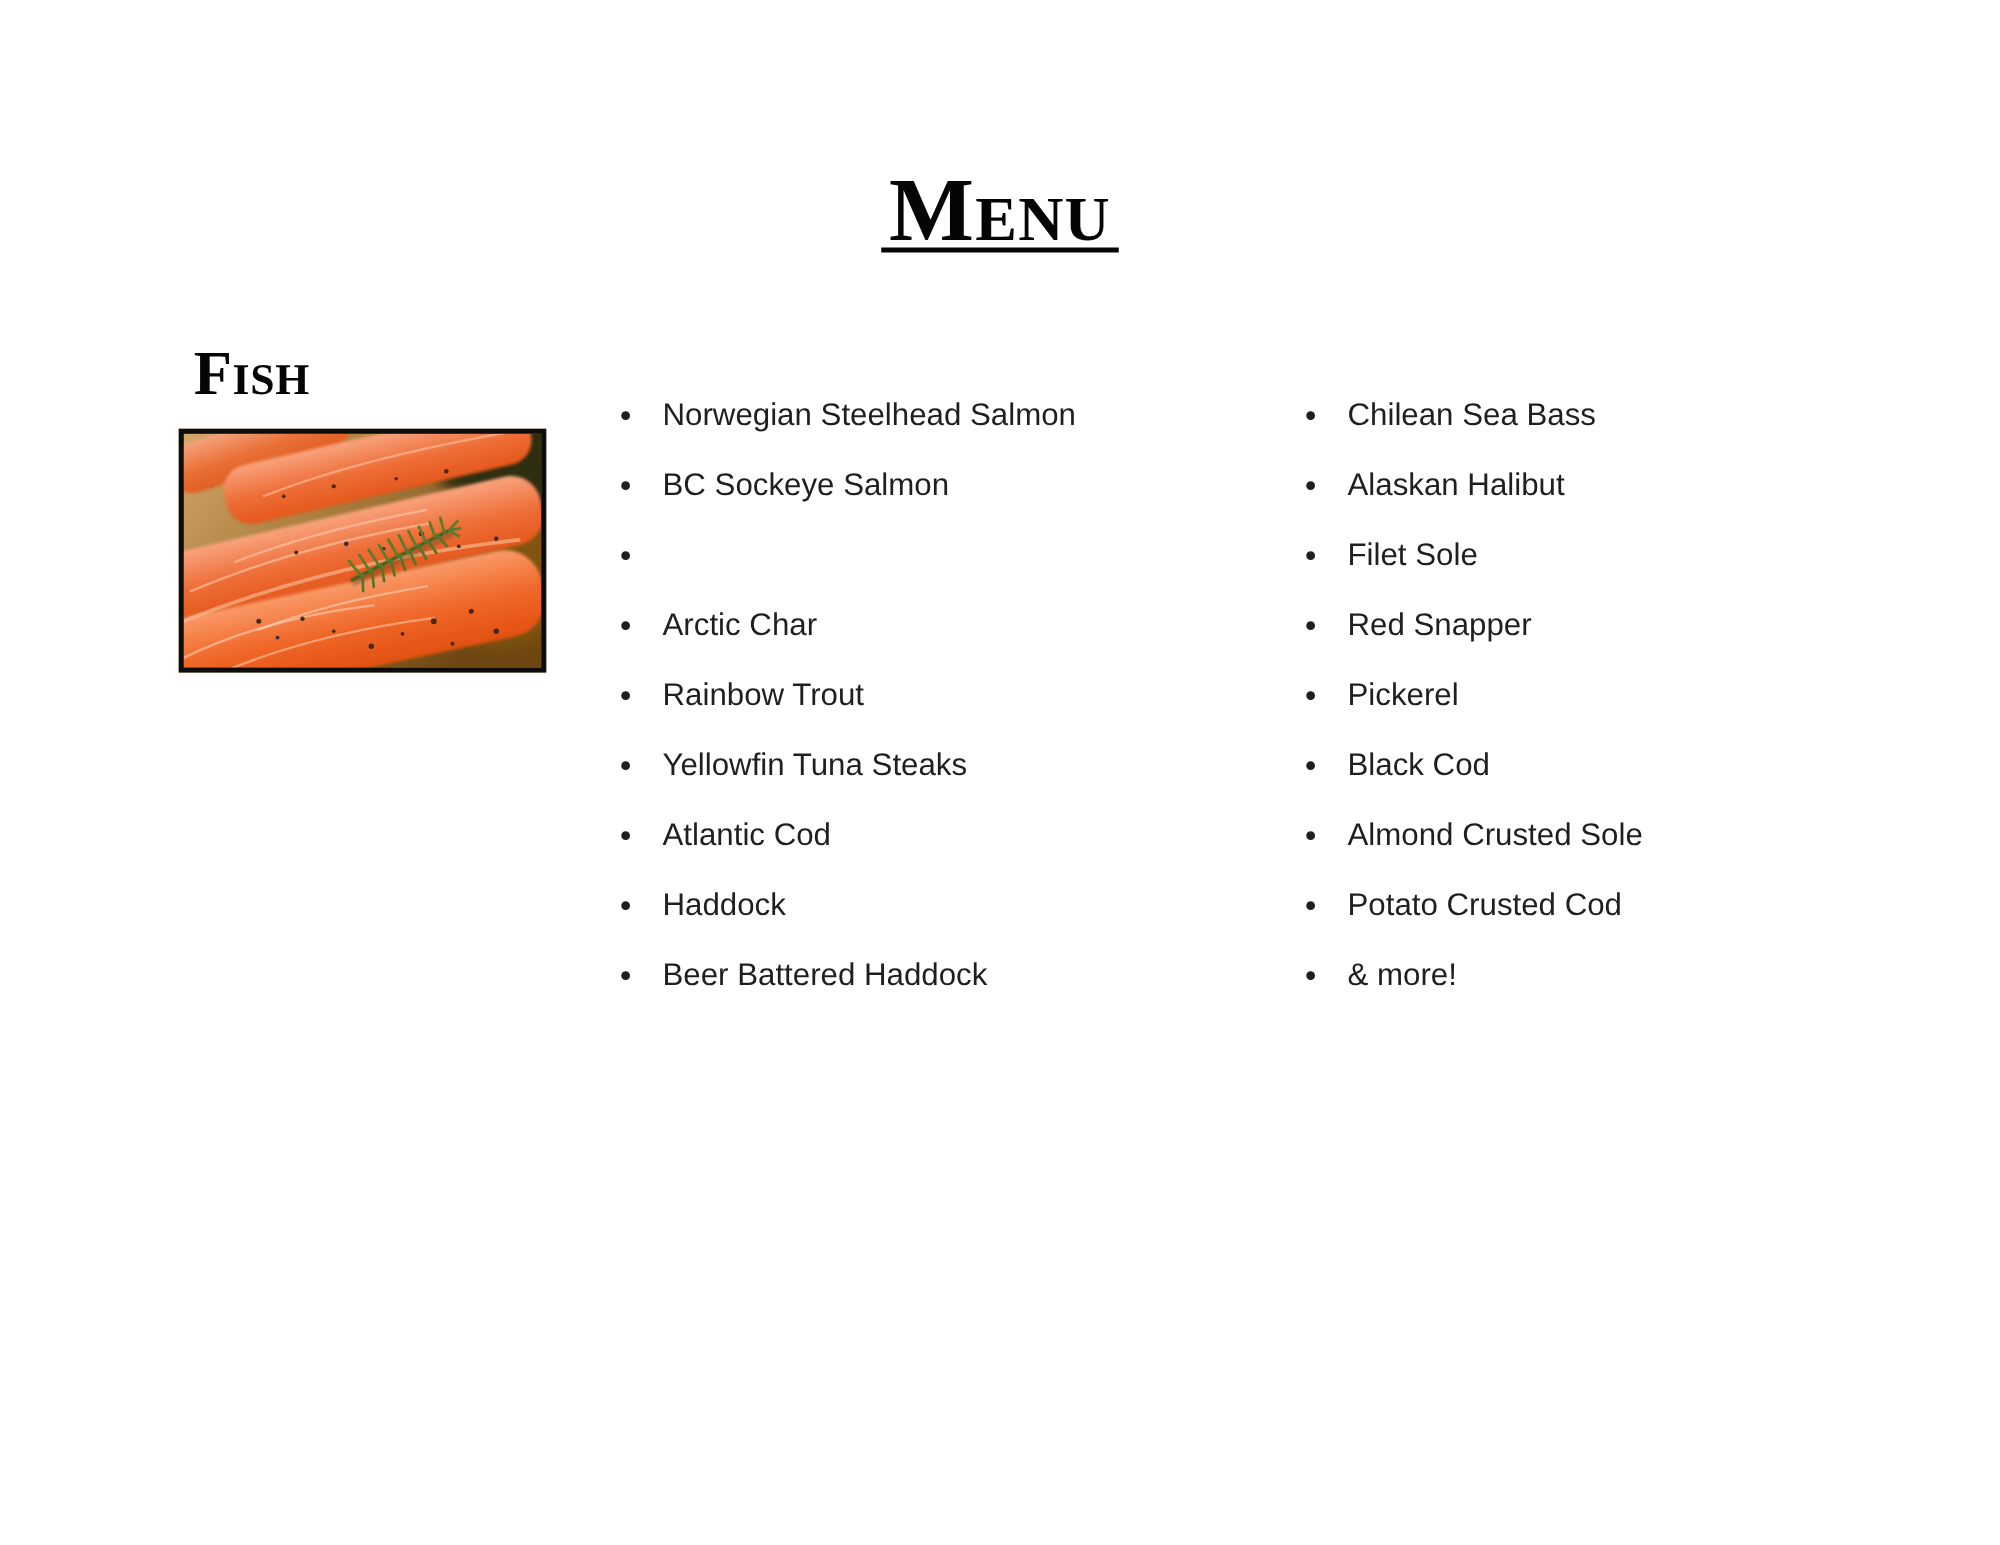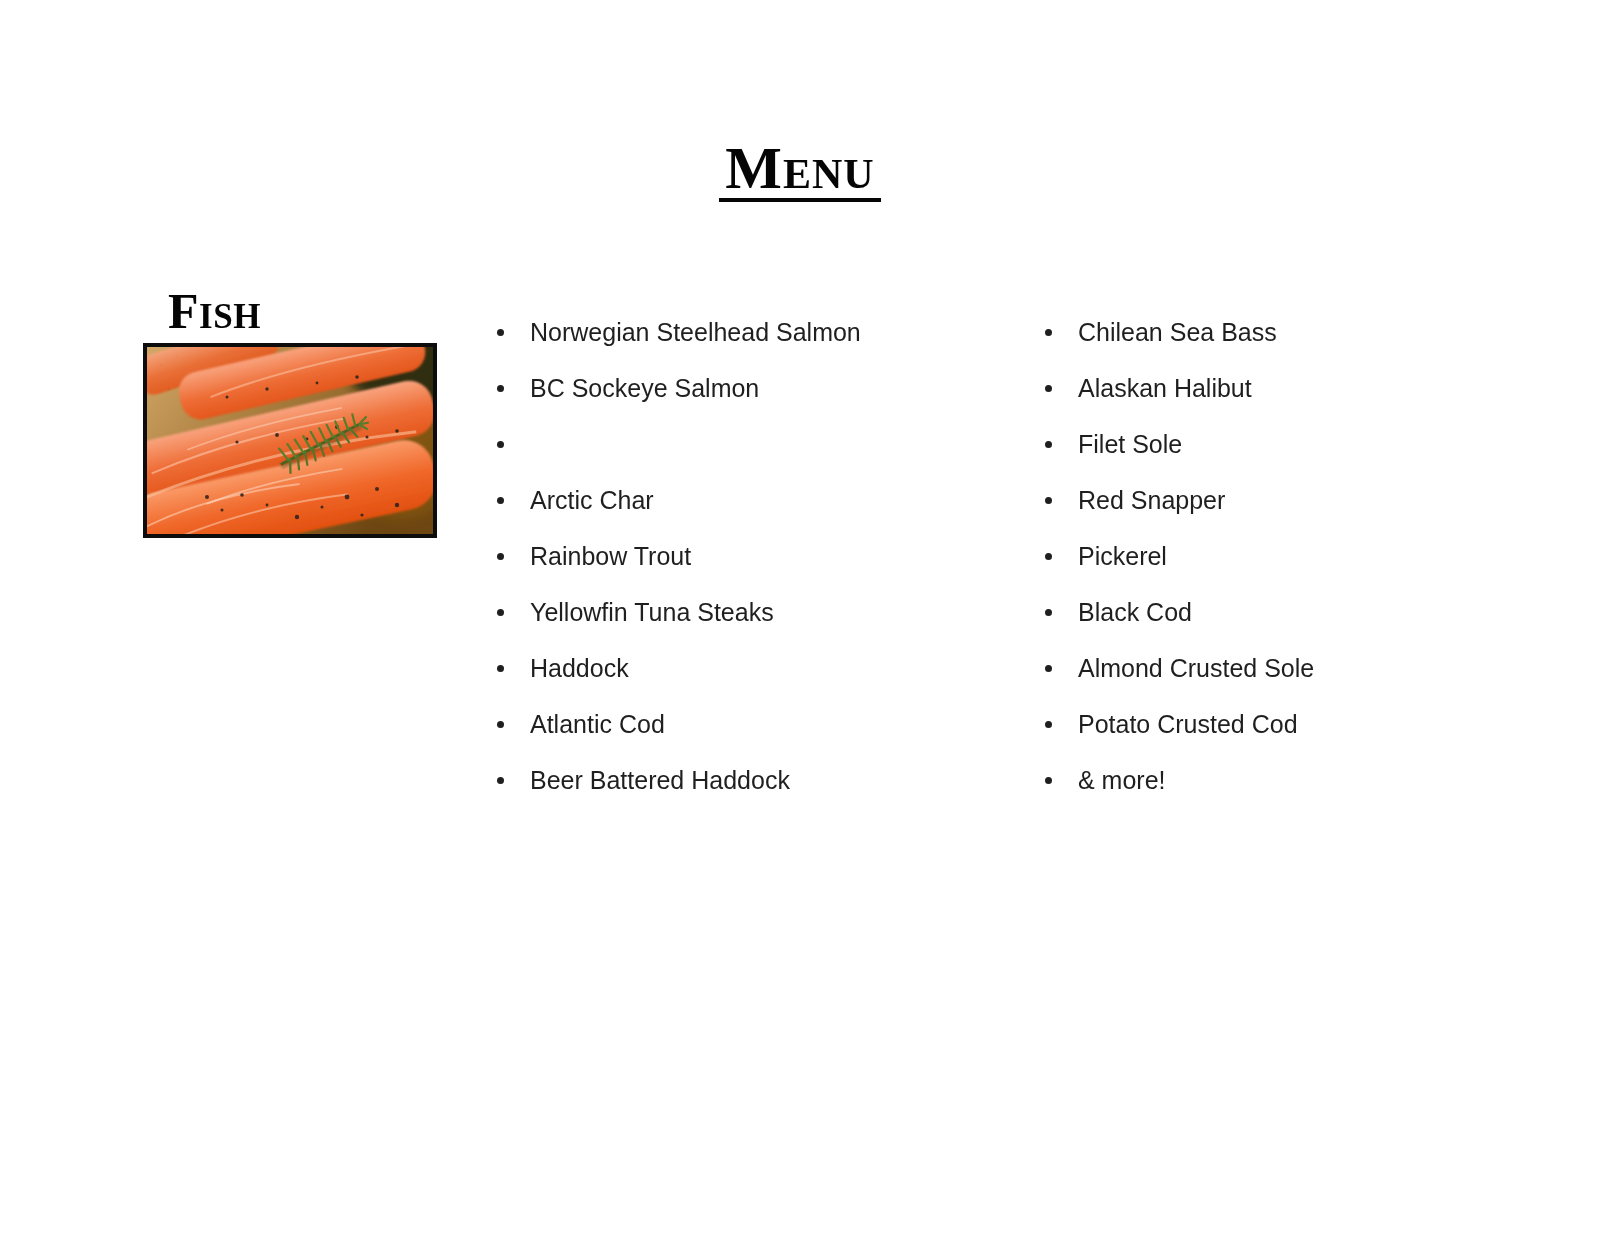--- a/index.html
+++ b/index.html
@@ -14,36 +14,36 @@
 
   
   .title {
     position: absolute;
     top: 138px; left: 0; right: 0;
     margin: 0;
     text-align: center;
     font-family: "Liberation Serif", serif;
     font-variant: small-caps;
     font-weight: 700;
-    font-size: 60px;
+    font-size: 72px;
     line-height: 60px;
     letter-spacing: 1px;
     color: #050505;
   }
   .title-text {
     display: inline-block;
     padding: 0 6px;
     border-bottom: 4px solid #050505;
   }
 
   
   .section-heading {
     position: absolute;
     top: 270px; left: 152px;
-    margin: 16px;
+    margin: 3px;
     font-family: "Liberation Serif", serif;
     font-variant: small-caps;
     font-weight: 700;
     font-size: 50px;
     line-height: 50px;
     letter-spacing: 0.5px;
     color: #050505;
   }
 
   
@@ -203,28 +203,28 @@
     <li>
         <span class="bullet"></span>
         <span>Rainbow Trout</span>
       </li>
     <li>
         <span class="bullet"></span>
         <span>Yellowfin Tuna Steaks</span>
       </li>
     <li>
         <span class="bullet"></span>
+        <span>Atlantic Cod</span>
+      </li>
+    <li>
+        <span class="bullet"></span>
         <span>Haddock</span>
       </li>
     <li>
         <span class="bullet"></span>
-        <span>Atlantic Cod</span>
-      </li>
-    <li>
-        <span class="bullet"></span>
         <span>Beer Battered Haddock</span>
       </li>
   </ul>
 
   <ul class="fish-list col-2">
     <li>
         <span class="bullet"></span>
         <span>Chilean Sea Bass</span>
       </li>
     <li>

